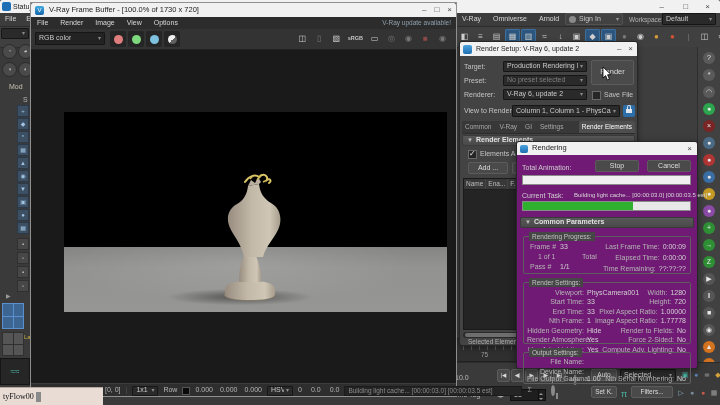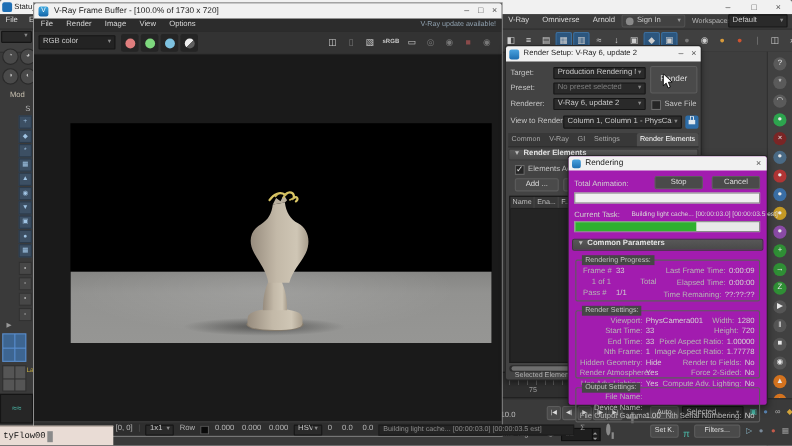--- a/index.html
+++ b/index.html
@@ -343,21 +343,21 @@
             <span>0.0</span>
           </span>
         <span class="flex" style="width:178px;height:10px;background:#242424;border:1px solid #1b1b1b;box-sizing:border-box;padding:0 3px;color:#8a8a8a;font-size:6.5px;overflow:hidden">Building light cache... [00:00:03.0] [00:00:03.5 est]</span>
         <span style="color:#9a9a9a">Σ</span>
       </div>
     </div>
   </div>
 
   
   <div class="abs flex" style="left:0;top:387px;width:103px;height:18px;background:#e9dcd5;border-top:1px solid #b5a8a0;z-index:15;padding:0 3px;box-sizing:border-box">
-    <span style="font-family:Liberation Mono, monospace;font-size:8px;color:#111">tyFlow00</span>
+    <span style="font-family:Liberation Serif, serif;font-size:8px;color:#111">tyFlow00</span>
     <span style="width:5px;height:10px;background:#8a8a8a;margin-left:2px"></span>
   </div>
 
   
   <div class="abs" style="left:460px;top:42px;width:177px;height:303px;background:#434343;box-shadow:0 0 0 1px #272727,0 2px 6px rgba(0,0,0,0.5);z-index:20;border-radius:2px">
     <div class="win-tb" style="height:14px">
       <span style="margin-left:3px;width:9px;height:9px;background:linear-gradient(#4aa3df,#1d6eb0);border-radius:2px"></span>
       <span style="margin-left:4px;font-size:7px">Render Setup: V-Ray 6, update 2</span>
       <span class="ctrl" style="margin-left:auto;padding:0 3px">–</span>
       <span class="ctrl" style="padding:0 4px">×</span>
@@ -428,21 +428,21 @@
           <span class="listcol">F...</span>
         </div>
     </div>
     <div class="abs" style="left:3px;top:290px;width:171px;height:6px;background:#2b2b2b;border-radius:3px">
       <span style="position:absolute;left:2px;top:1px;width:100px;height:4px;background:#6e6e6e;border-radius:2px;display:block"></span>
     </div>
     <span class="abs" style="left:8px;top:296px;font-size:6.5px;color:#b0b0b0">Selected Element Parameters</span>
   </div>
 
   
-  <div class="abs" style="left:517px;top:142px;width:180px;height:226px;background:#a21caf;box-shadow:0 0 0 1px #272727,0 2px 8px rgba(0,0,0,0.55);z-index:30;border-radius:2px">
+  <div class="abs" style="left:517px;top:142px;width:180px;height:226px;background:#701a75;box-shadow:0 0 0 1px #272727,0 2px 8px rgba(0,0,0,0.55);z-index:30;border-radius:2px">
     <div class="win-tb" style="height:13px">
       <span style="margin-left:3px;width:8px;height:8px;background:linear-gradient(#4aa3df,#1d6eb0);border-radius:2px"></span>
       <span style="margin-left:4px;font-size:7.5px">Rendering</span>
       <span class="ctrl" style="margin-left:auto;padding:0 5px">×</span>
     </div>
     <span class="abs" style="left:5px;top:22px;color:#cfcfcf">Total Animation:</span>
     <div class="abs btn" style="left:78px;top:18px;width:44px;height:12px">
         <span>Stop</span>
       </div>
     <div class="abs btn" style="left:130px;top:18px;width:44px;height:12px">

